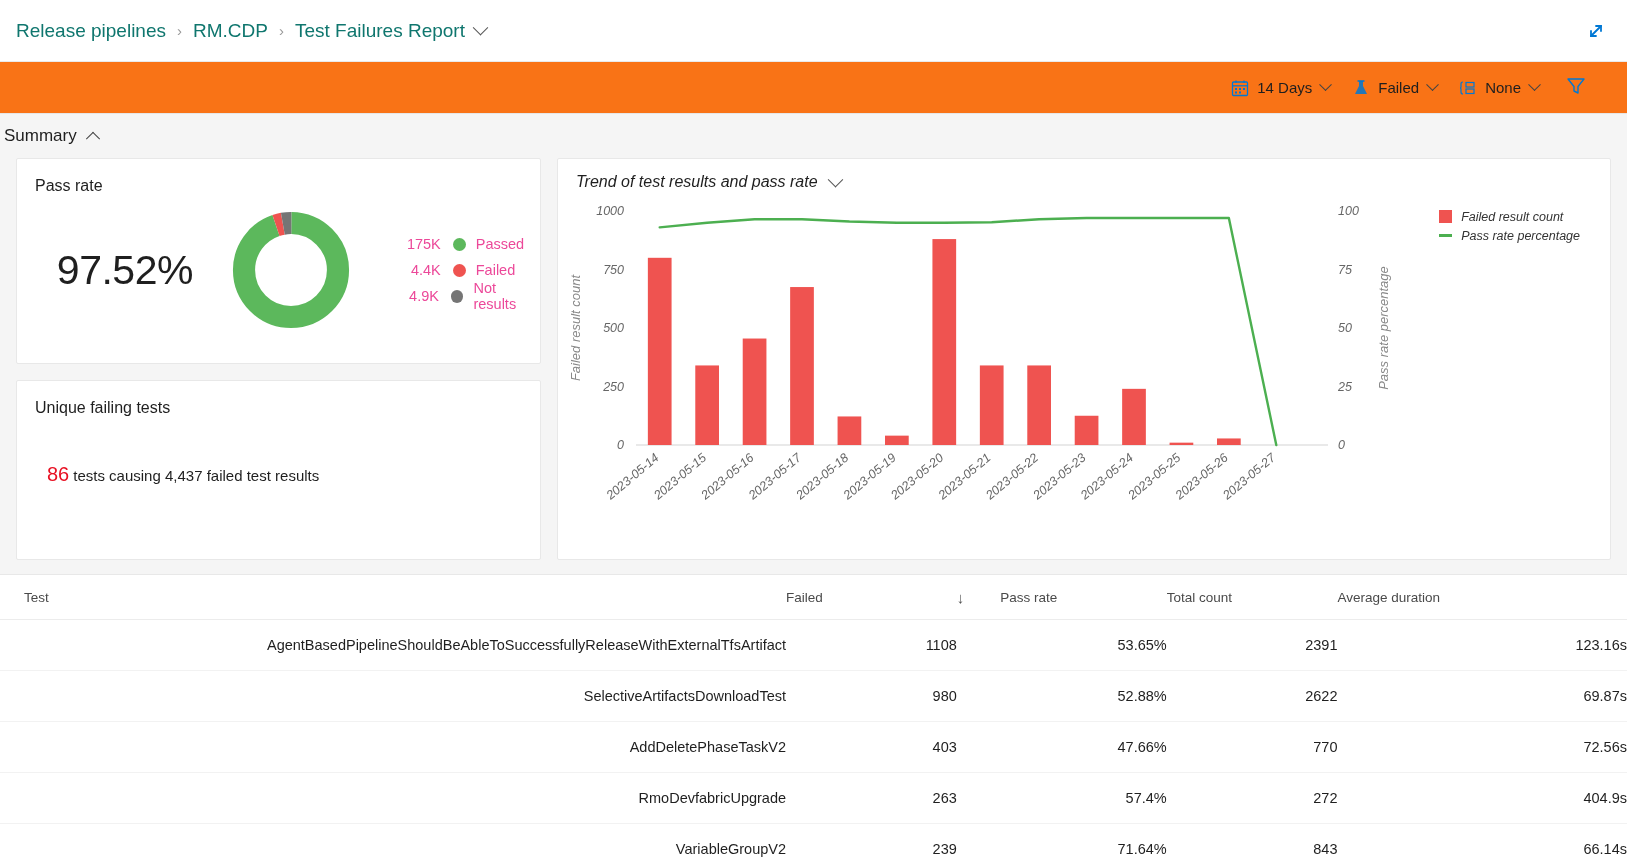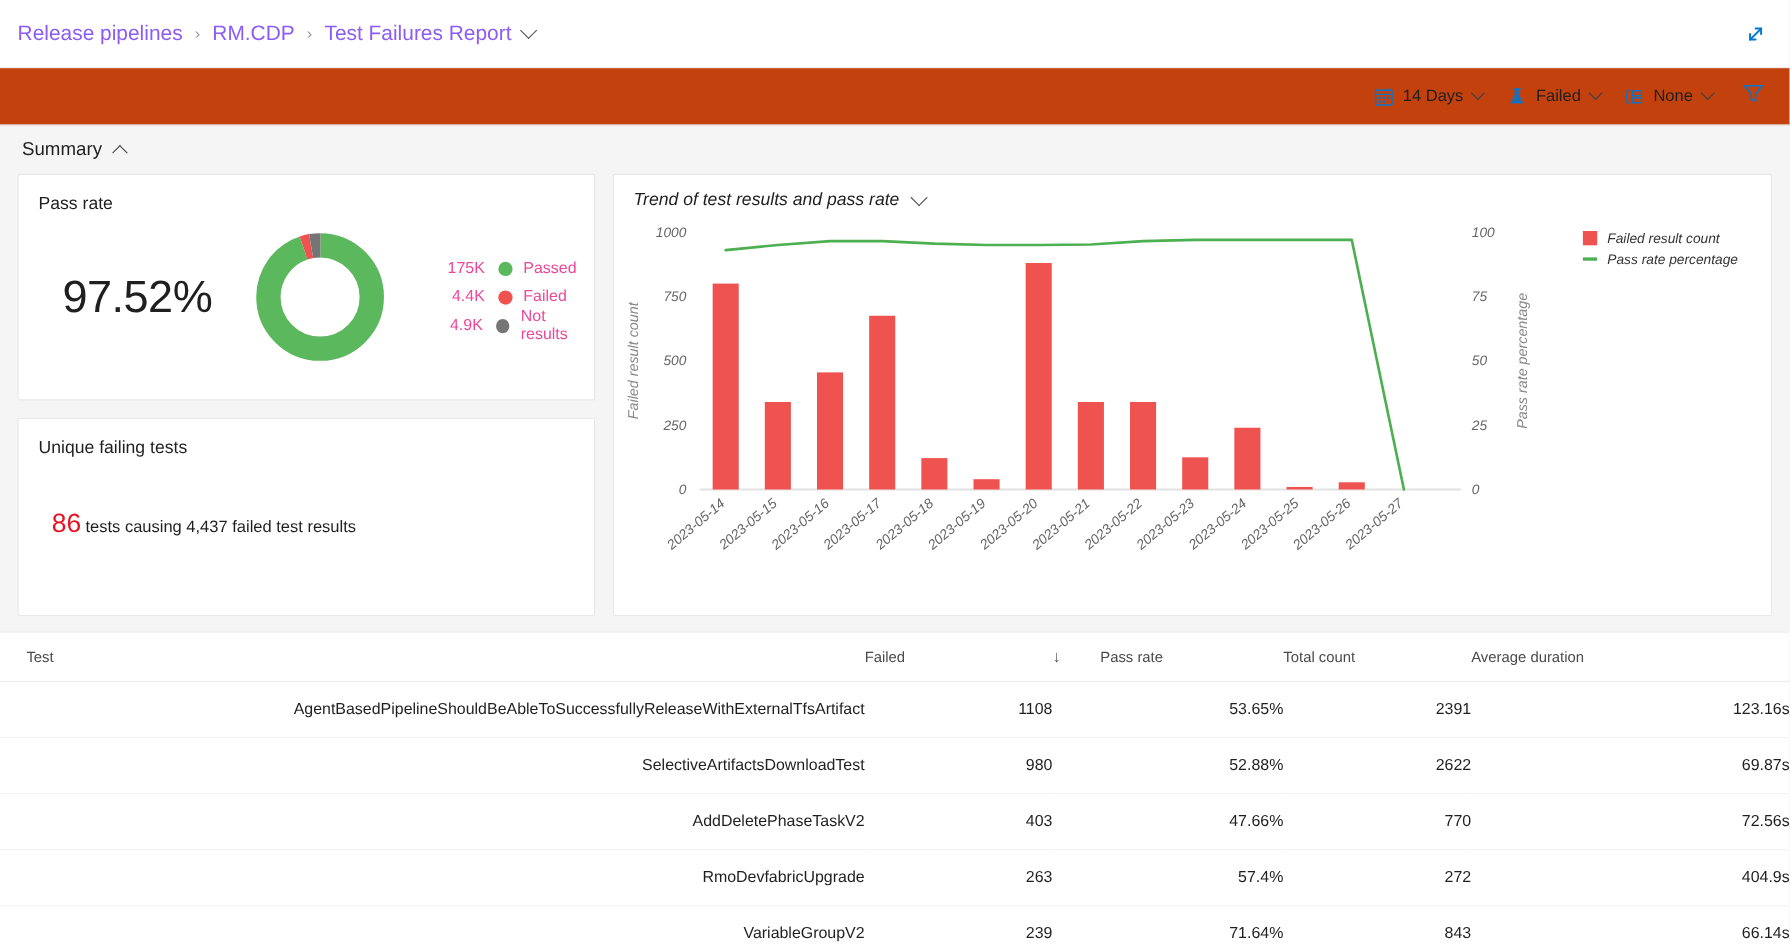--- a/index.html
+++ b/index.html
@@ -17,21 +17,21 @@
     height: 62px;
     background: #ffffff;
     display: flex;
     align-items: center;
     padding: 0 18px 0 16px;
     border-bottom: 1px solid #eaeaea;
   }
   .crumbs { display: flex; align-items: center; flex: 1; }
   .crumb {
     font-size: 19px;
-    color: #8b5cf6;
+    color: #0f766e;
     white-space: nowrap;
     cursor: pointer;
   }
   .crumb-sep {
     margin: 0 11px;
     color: #999;
     font-size: 15px;
     line-height: 1;
   }
   .chev-dn {
@@ -40,25 +40,25 @@
     width: 11px; height: 11px;
     border-right: 1.6px solid #555;
     border-bottom: 1.6px solid #555;
     transform: rotate(45deg) translate(-2px,-2px);
   }
   .expand-ico { width: 26px; height: 26px; cursor: pointer; }
 
   
   .toolbar {
     height: 52px;
-    background: #c2410c;
+    background: #f97316;
     display: flex;
     align-items: center;
     justify-content: flex-end;
-    padding-right: 22px;
+    padding-right: 40px;
     border-bottom: 1px solid #e6e6e6;
   }
   .filter {
     display: flex;
     align-items: center;
     margin-left: 22px;
     cursor: pointer;
     font-size: 15px;
     color: #1f1f1f;
   }
@@ -71,21 +71,21 @@
     border-bottom: 1.5px solid #444;
     transform: rotate(45deg) translate(-2px,-2px);
   }
   .funnel-btn { margin-left: 26px; cursor: pointer; display:flex; align-items:center; }
 
   
   .summary-hdr {
     height: 44px;
     display: flex;
     align-items: center;
-    padding-left: 20px;
+    padding-left: 4px;
     background: #f5f5f5;
   }
   .summary-hdr .txt { font-size: 17px; color: #1f1f1f; }
   .chev-up {
     display: inline-block;
     margin-left: 11px;
     width: 10px; height: 10px;
     border-left: 1.6px solid #444;
     border-top: 1.6px solid #444;
     transform: rotate(45deg) translate(2px,2px);
@@ -133,21 +133,21 @@
 
   
   .unique-card { height: 180px; }
   .uf-line {
     padding: 46px 0 0 30px;
     font-size: 15px;
     color: #1f1f1f;
   }
   .uf-num {
     color: #e81123;
-    font-size: 24px;
+    font-size: 20px;
     margin-right: 4px;
   }
 
   
   .chart-card {
     flex: 1;
     height: 402px;
     position: relative;
     font-style: italic;
   }

